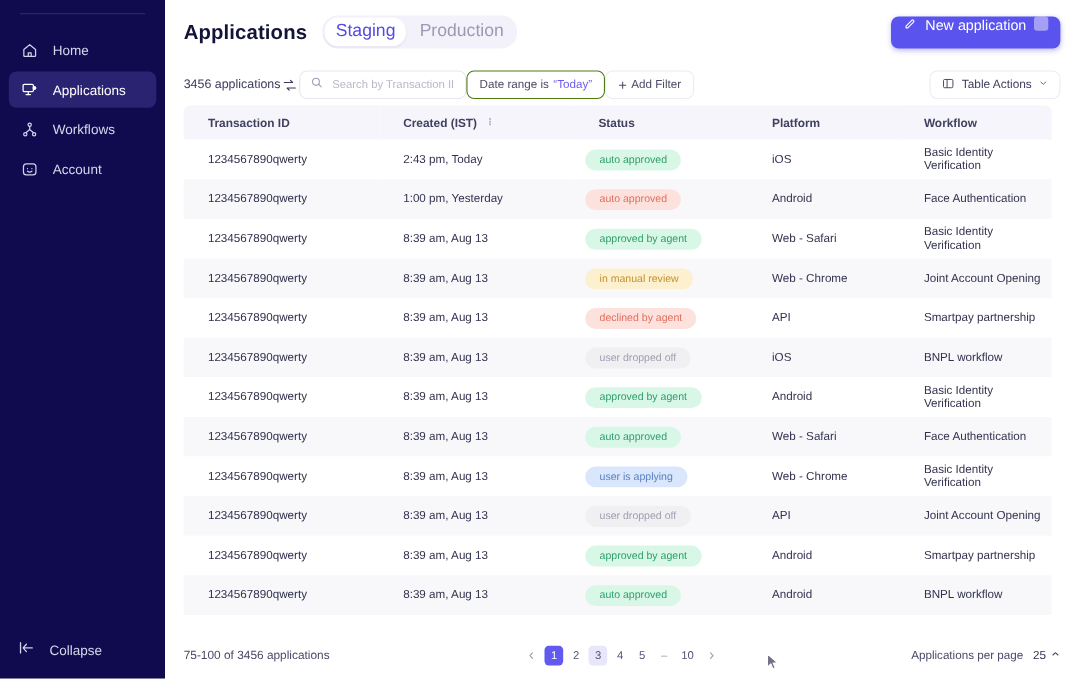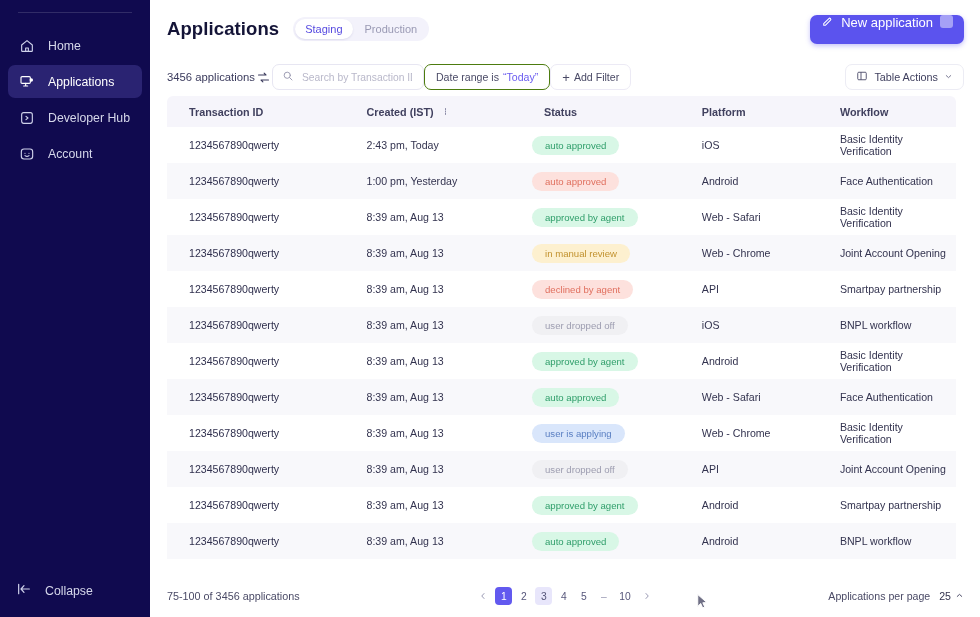--- a/index.html
+++ b/index.html
@@ -56,21 +56,21 @@
   .topbar {
     height: 58px; display: flex; align-items: center;
     padding: 0 16px 0 17px; gap: 14px;
   }
   .page-title { font-size: 18.5px; font-weight: 700; color: #141437; letter-spacing: .1px; }
   .envtabs {
     display: flex; align-items: center; gap: 2px;
     background: #f3f2fb; border-radius: 14px; padding: 2px;
   }
   .envtab {
-    font-size: 11px; padding: 4px 10px; border-radius: 12px;
+    font-size: 16px; padding: 4px 10px; border-radius: 12px;
     color: #9a9ab4; cursor: pointer; white-space: nowrap;
   }
   .envtab.active { background: #ffffff; color: #564ae0; box-shadow: 0 1px 2px rgba(40,30,120,.10); }
   .spacer { flex: 1; }
   .btn-primary {
     display: flex; align-items: flex-start; gap: 7px;
     background: #5b53ee; color: #fff;
     border: none; border-radius: 7px;
     height: 29px; padding: 0 11px;
     font-size: 13px; font-family: Liberation Sans, sans-serif; cursor: pointer;
@@ -203,30 +203,32 @@
         <span class="ico">
           <svg viewBox="0 0 24 24" width="16" height="16" fill="none" stroke="#ffffff" stroke-width="1.7" stroke-linecap="round" stroke-linejoin="round">
             <rect x="3" y="4" width="14" height="10" rx="1.6"></rect>
               <path d="M10 14v4M7 18h6"></path>
               <circle cx="18.5" cy="9" r="2.6" fill="#ffffff" stroke="none"></circle>
           </svg>
         </span>
         <span class="lbl">Applications</span>
       </div>
 
-
       <div class="nav-item">
         <span class="ico">
-          <svg viewBox="0 0 24 24" width="16" height="16" fill="none" stroke="#cfd2ea" stroke-width="1.7" stroke-linecap="round" stroke-linejoin="round">
-            <rect x="4" y="4" width="16" height="16" rx="3"></rect>
-              <path d="M10.5 9.5 13.5 12l-3 2.5"></path>
-          </svg>
-        </span>
-        <span class="lbl">Developer Hub</span>
-      </div>
+          <svg viewBox="0 0 24 24" width="16" height="16" fill="none" stroke="#cfd2ea" stroke-width="1.7" stroke-linecap="round">
+            <circle cx="12" cy="5" r="2.2"></circle>
+              <circle cx="6" cy="18" r="2.2"></circle>
+              <circle cx="18" cy="18" r="2.2"></circle>
+            <path d="M12 7.2v4.3M12 11.5 6.8 15.9M12 11.5l5.2 4.4"></path>
+          </svg>
+        </span>
+        <span class="lbl">Workflows</span>
+      </div>
+
 
       <div class="nav-item">
         <span class="ico">
           <svg viewBox="0 0 24 24" width="16" height="16" fill="none" stroke="#cfd2ea" stroke-width="1.7" stroke-linecap="round">
             <rect x="3.5" y="4.5" width="17" height="15" rx="4"></rect>
               <path d="M9 11h.01M15 11h.01M9 14.5c1.8 1.4 4.2 1.4 6 0"></path>
           </svg>
         </span>
         <span class="lbl">Account</span>
       </div>

